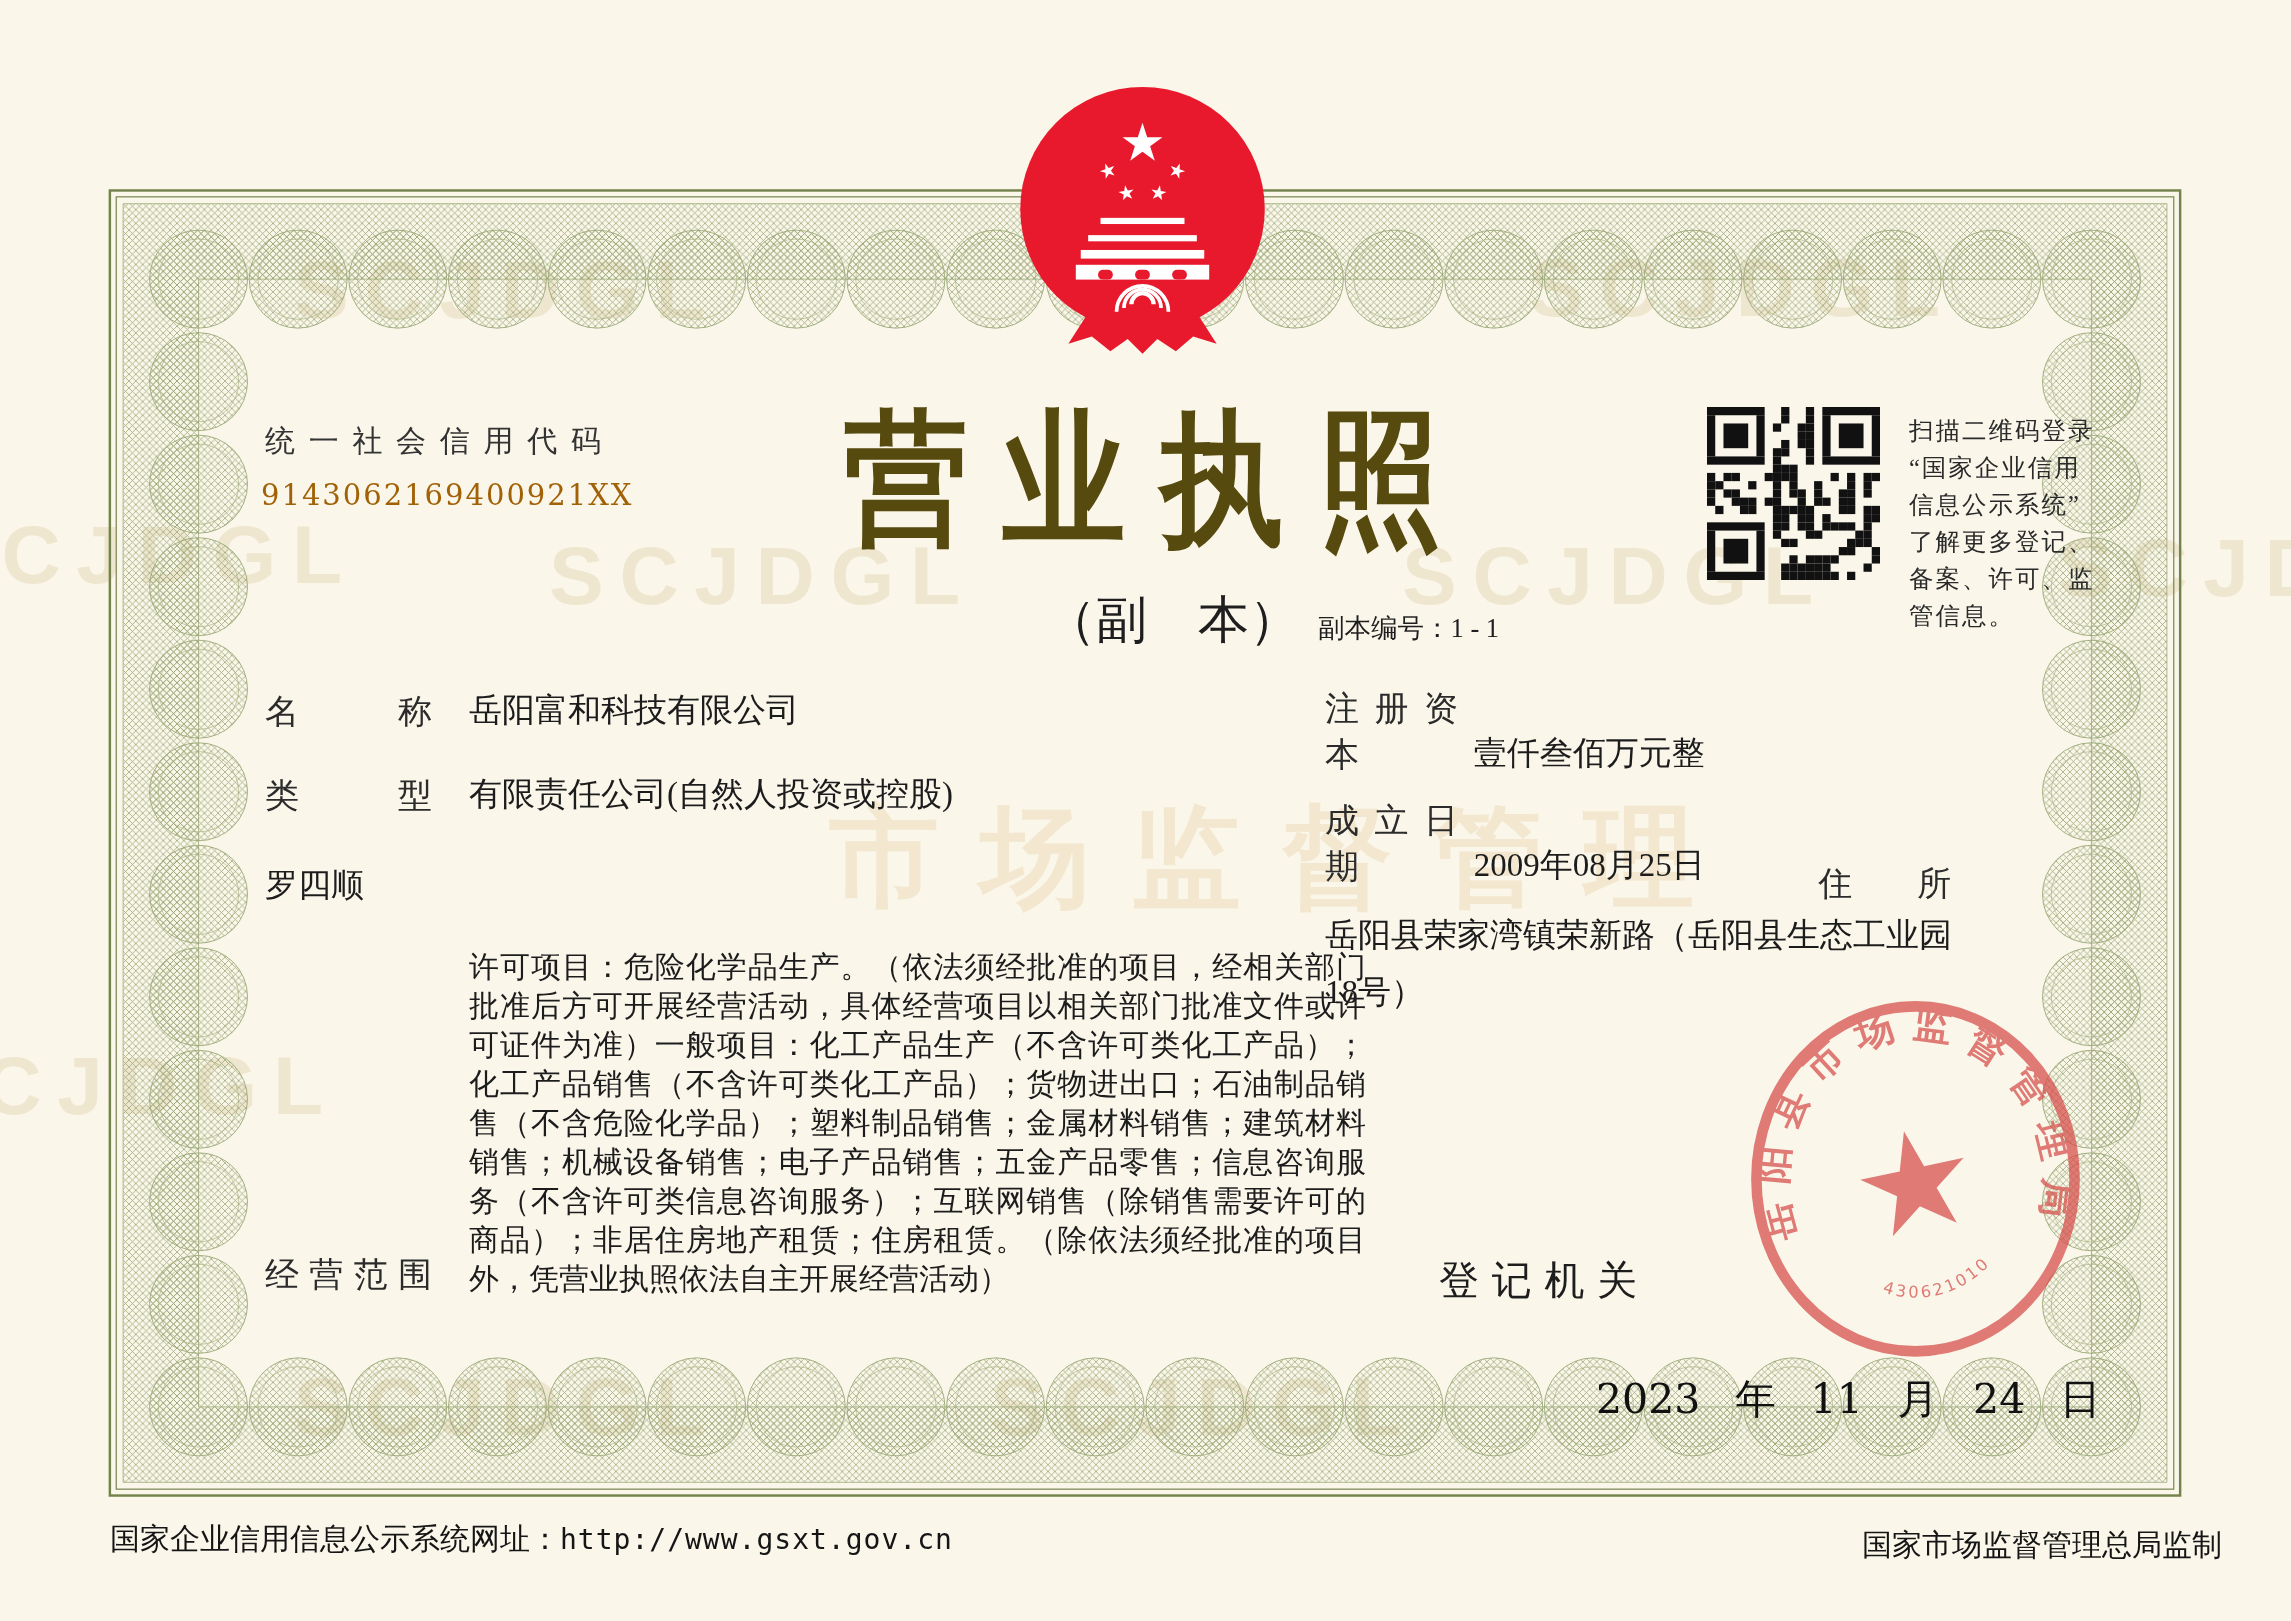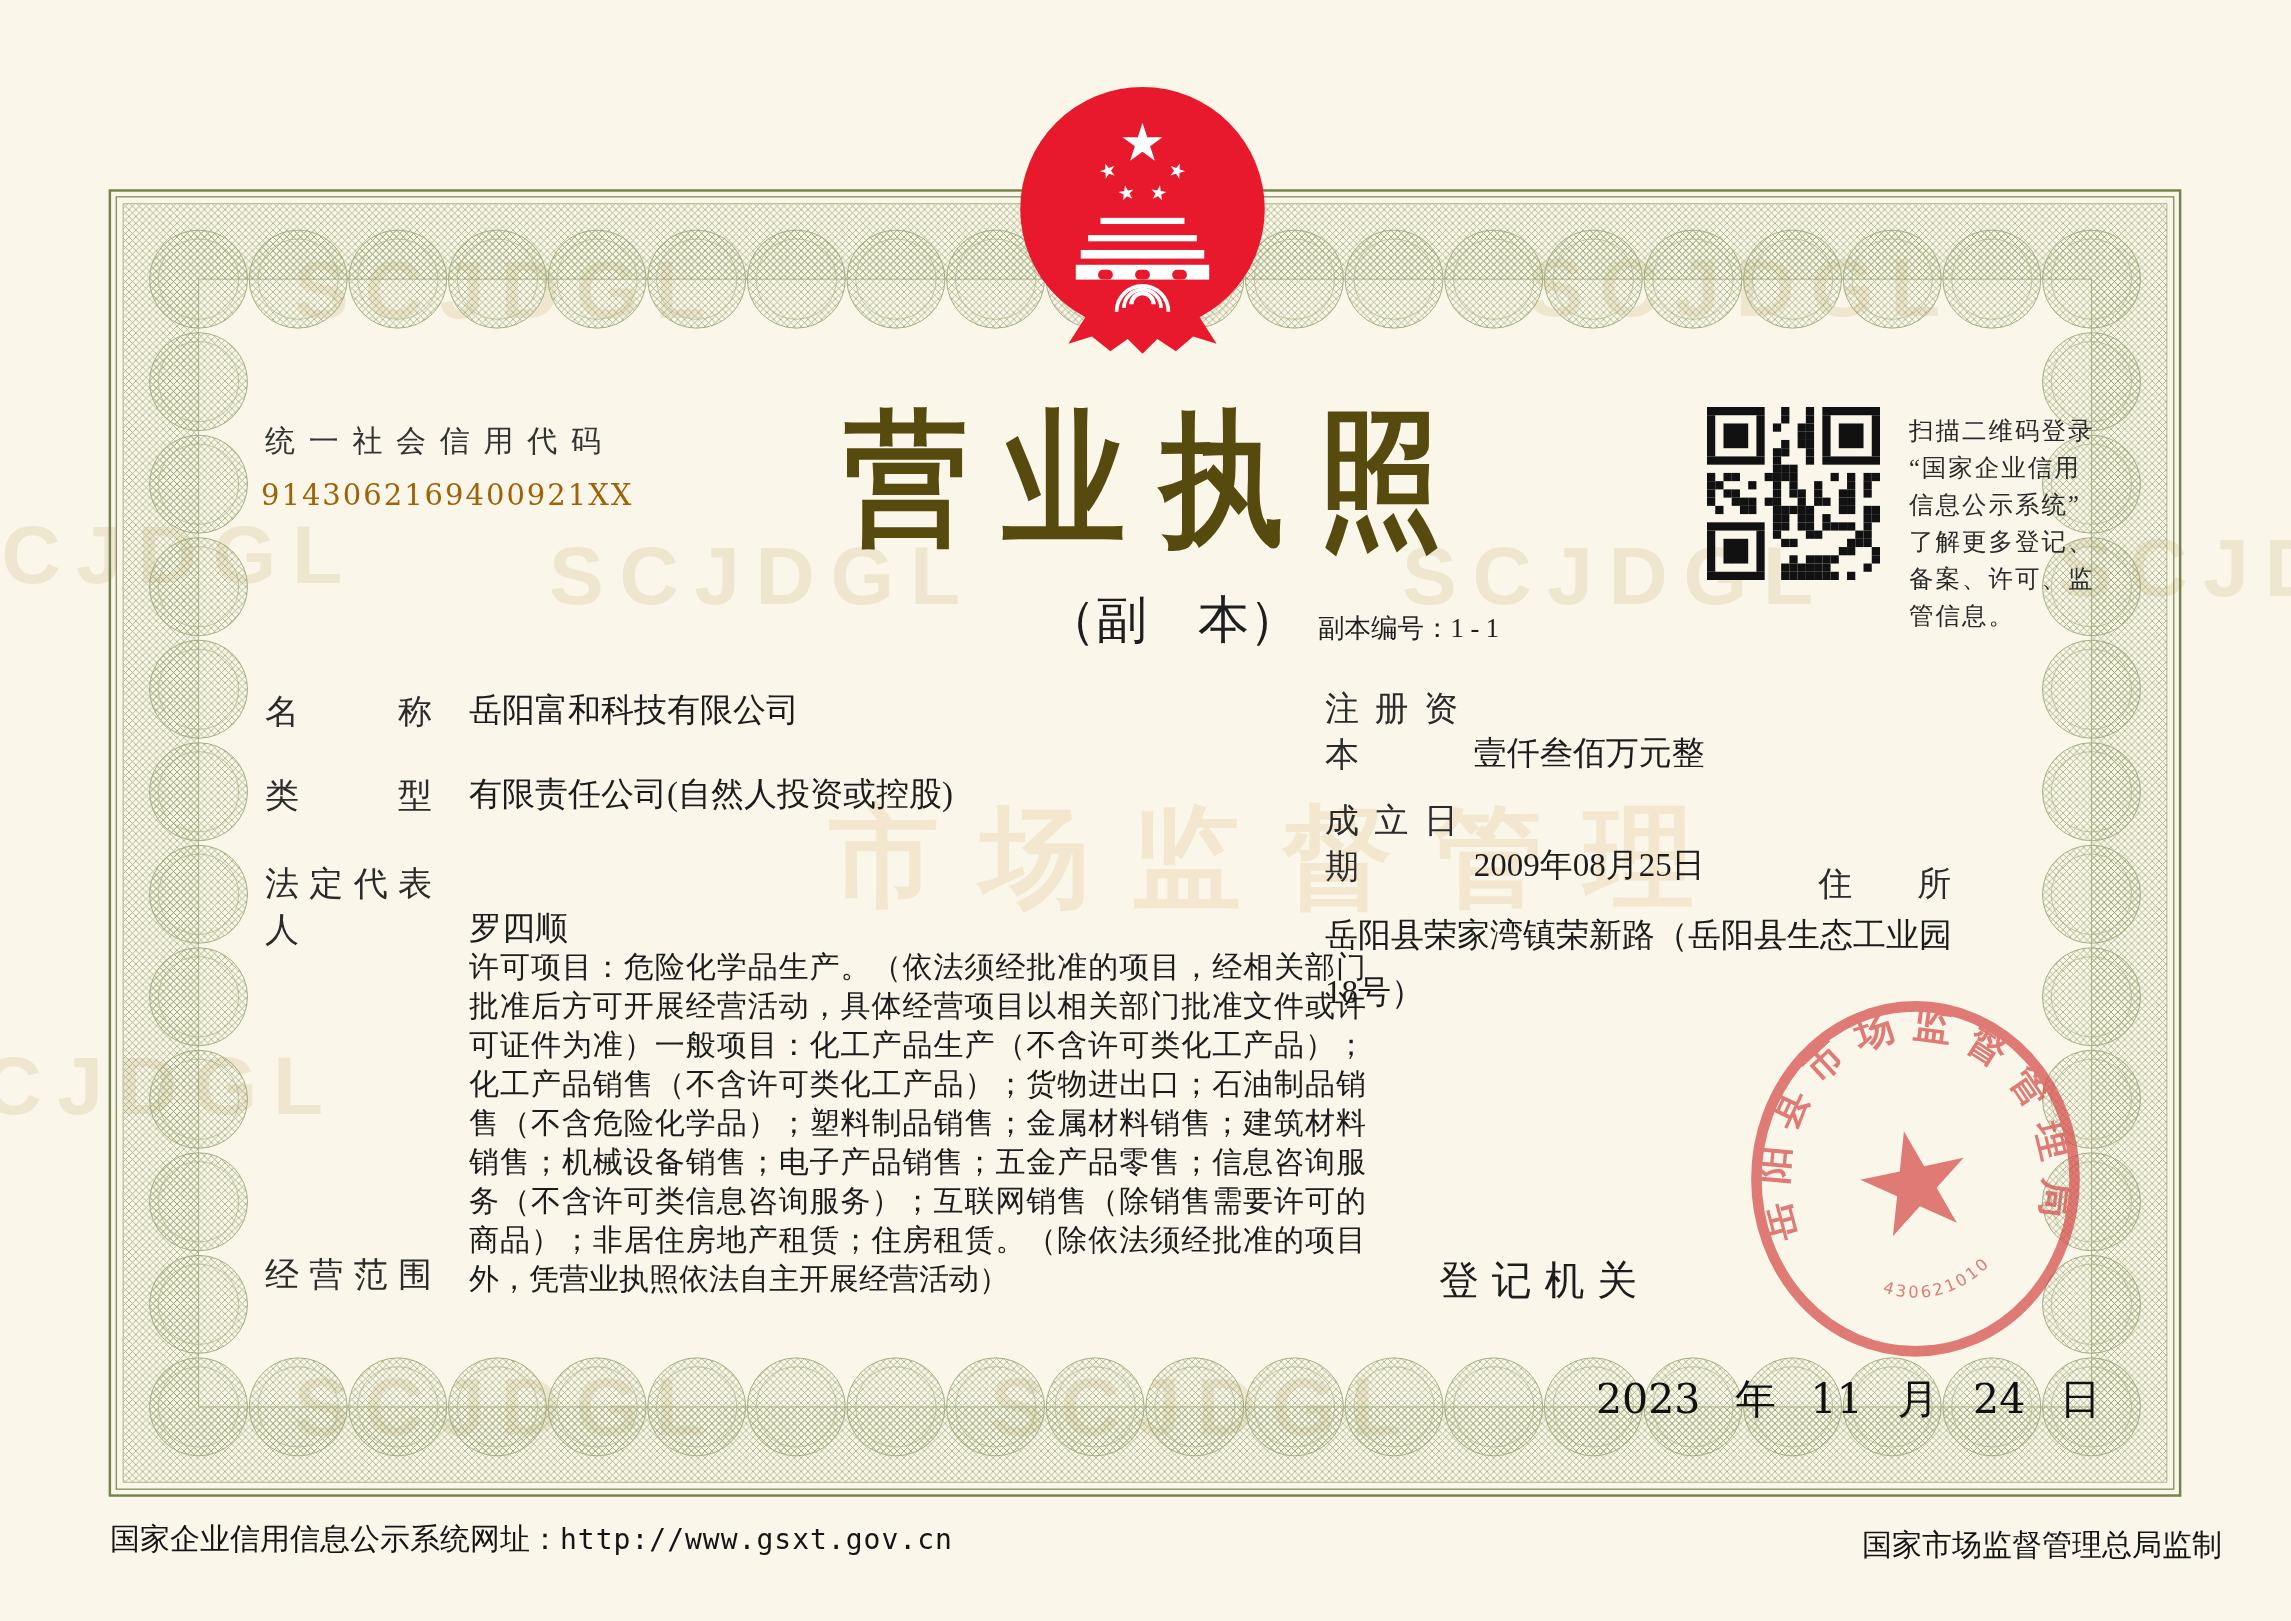--- a/index.html
+++ b/index.html
@@ -388,21 +388,20 @@
 
   <div class="row" style="left:265px; top:686px;">
     <span class="flabel w-left">名称</span>
     <span class="fvalue">岳阳富和科技有限公司</span>
   </div>
   <div class="row" style="left:265px; top:770px;">
     <span class="flabel w-left">类型</span>
     <span class="fvalue">有限责任公司(自然人投资或控股)</span>
   </div>
   <div class="row" style="left:265px; top:861px;">
-    <span class="flabel w-left">法定代表人</span>
     <span class="fvalue">罗四顺</span>
   </div>
   <div class="row" style="left:265px; top:947px;">
     <span class="flabel w-left">经营范围</span>
     <span class="fvalue" id="scope-value">许可项目：危险化学品生产。（依法须经批准的项目，经相关部门批准后方可开展经营活动，具体经营项目以相关部门批准文件或许可证件为准）一般项目：化工产品生产（不含许可类化工产品）；化工产品销售（不含许可类化工产品）；货物进出口；石油制品销售（不含危险化学品）；塑料制品销售；金属材料销售；建筑材料销售；机械设备销售；电子产品销售；五金产品零售；信息咨询服务（不含许可类信息咨询服务）；互联网销售（除销售需要许可的商品）；非居住房地产租赁；住房租赁。（除依法须经批准的项目外，凭营业执照依法自主开展经营活动）</span>
   </div>
 
   <div class="row" style="left:1325px; top:686px;">
     <span class="flabel w-right">注册资本</span>
     <span class="fvalue">壹仟叁佰万元整</span>

